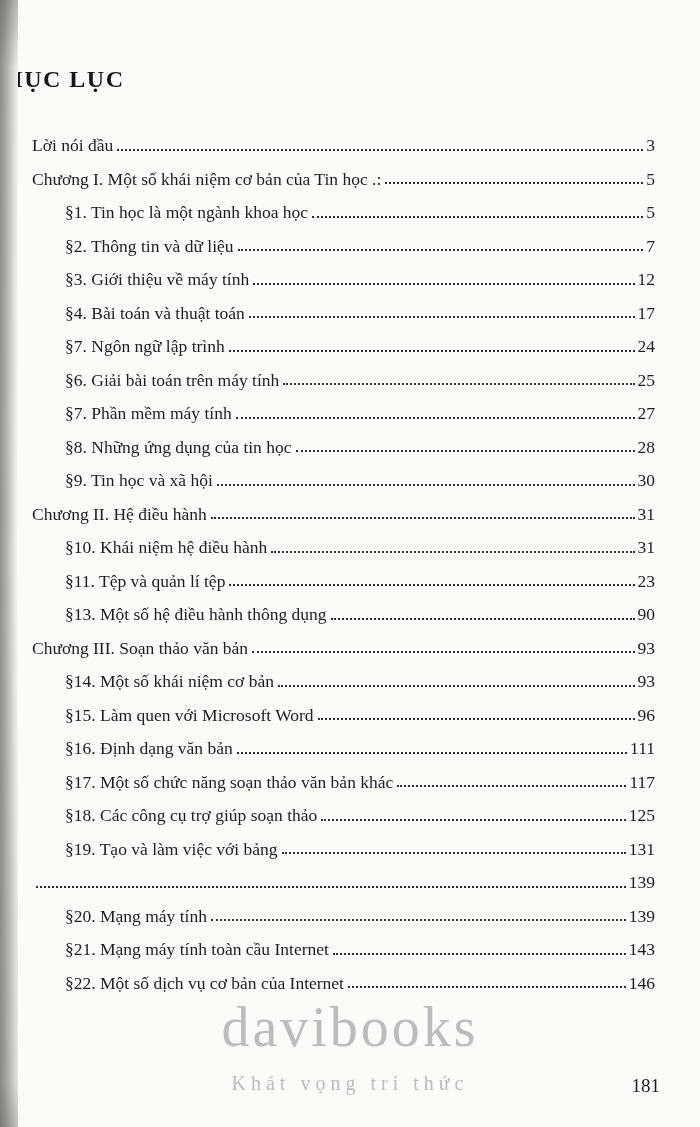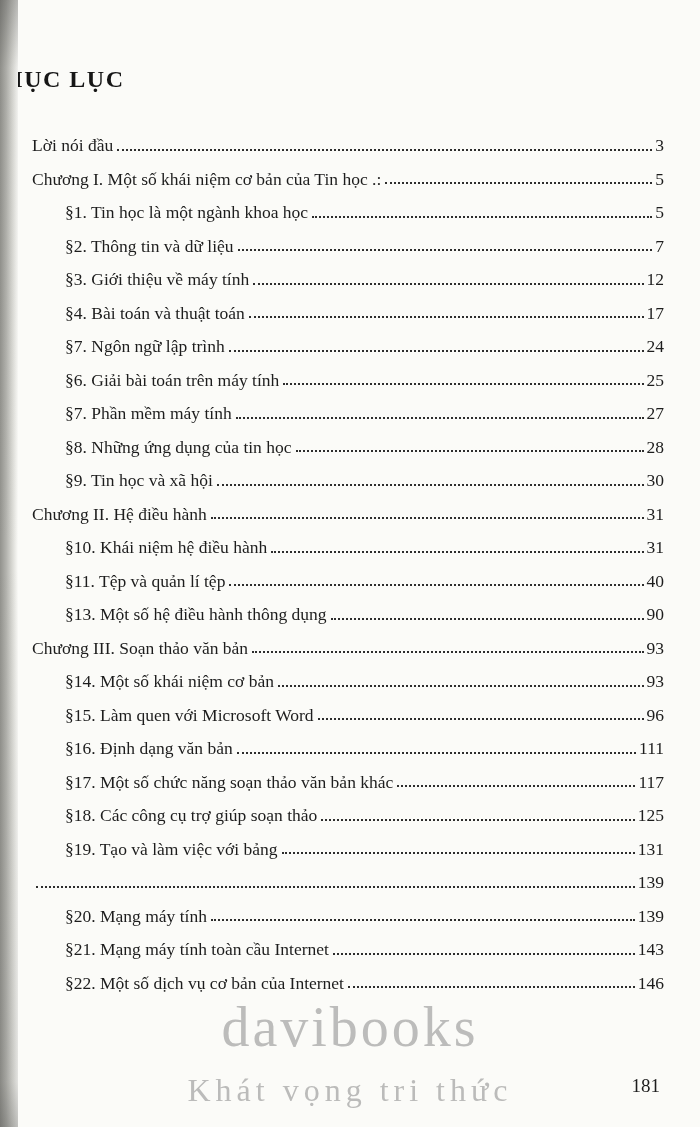--- a/index.html
+++ b/index.html
@@ -32,21 +32,21 @@
   .page-title {
     margin: 66px 4px 0 0;
     font-size: 24px;
     font-weight: bold;
     letter-spacing: 1.5px;
     color: #161616;
   }
   .toc {
     margin-top: 30px;
     padding-left: 32px;
-    padding-right: 36px;
+    padding-right: 45px;
   }
   .toc-row {
     display: flex;
     align-items: flex-end;
     height: 33.5px;
     font-size: 17.5px;
     line-height: 1.1;
     white-space: nowrap;
   }
   .toc-row.indent {
@@ -85,21 +85,21 @@
   }
   .watermark-main {
     top: 995px;
     font-size: 56px;
     letter-spacing: 3px;
     color: rgba(125,125,125,0.50);
     font-weight: normal;
   }
   .watermark-sub {
     top: 1072px;
-    font-size: 32px;
+    font-size: 20px;
     letter-spacing: 5px;
     color: rgba(135,135,135,0.55);
   }
 </style>
 </head>
 <body>
 
 <div class="page">
 
   <div class="binding-edge"></div>
@@ -181,21 +181,21 @@
 
   <div class="toc-row indent">
     <span class="toc-label">§10. Khái niệm hệ điều hành</span>
     <span class="leader"></span>
     <span class="toc-page">31</span>
   </div>
 
   <div class="toc-row indent">
     <span class="toc-label">§11. Tệp và quản lí tệp</span>
     <span class="leader"></span>
-    <span class="toc-page">40</span>
+    <span class="toc-page">23</span>
   </div>
 
 
   <div class="toc-row indent">
     <span class="toc-label">§13. Một số hệ điều hành thông dụng</span>
     <span class="leader"></span>
     <span class="toc-page">90</span>
   </div>
 
   <div class="toc-row">

